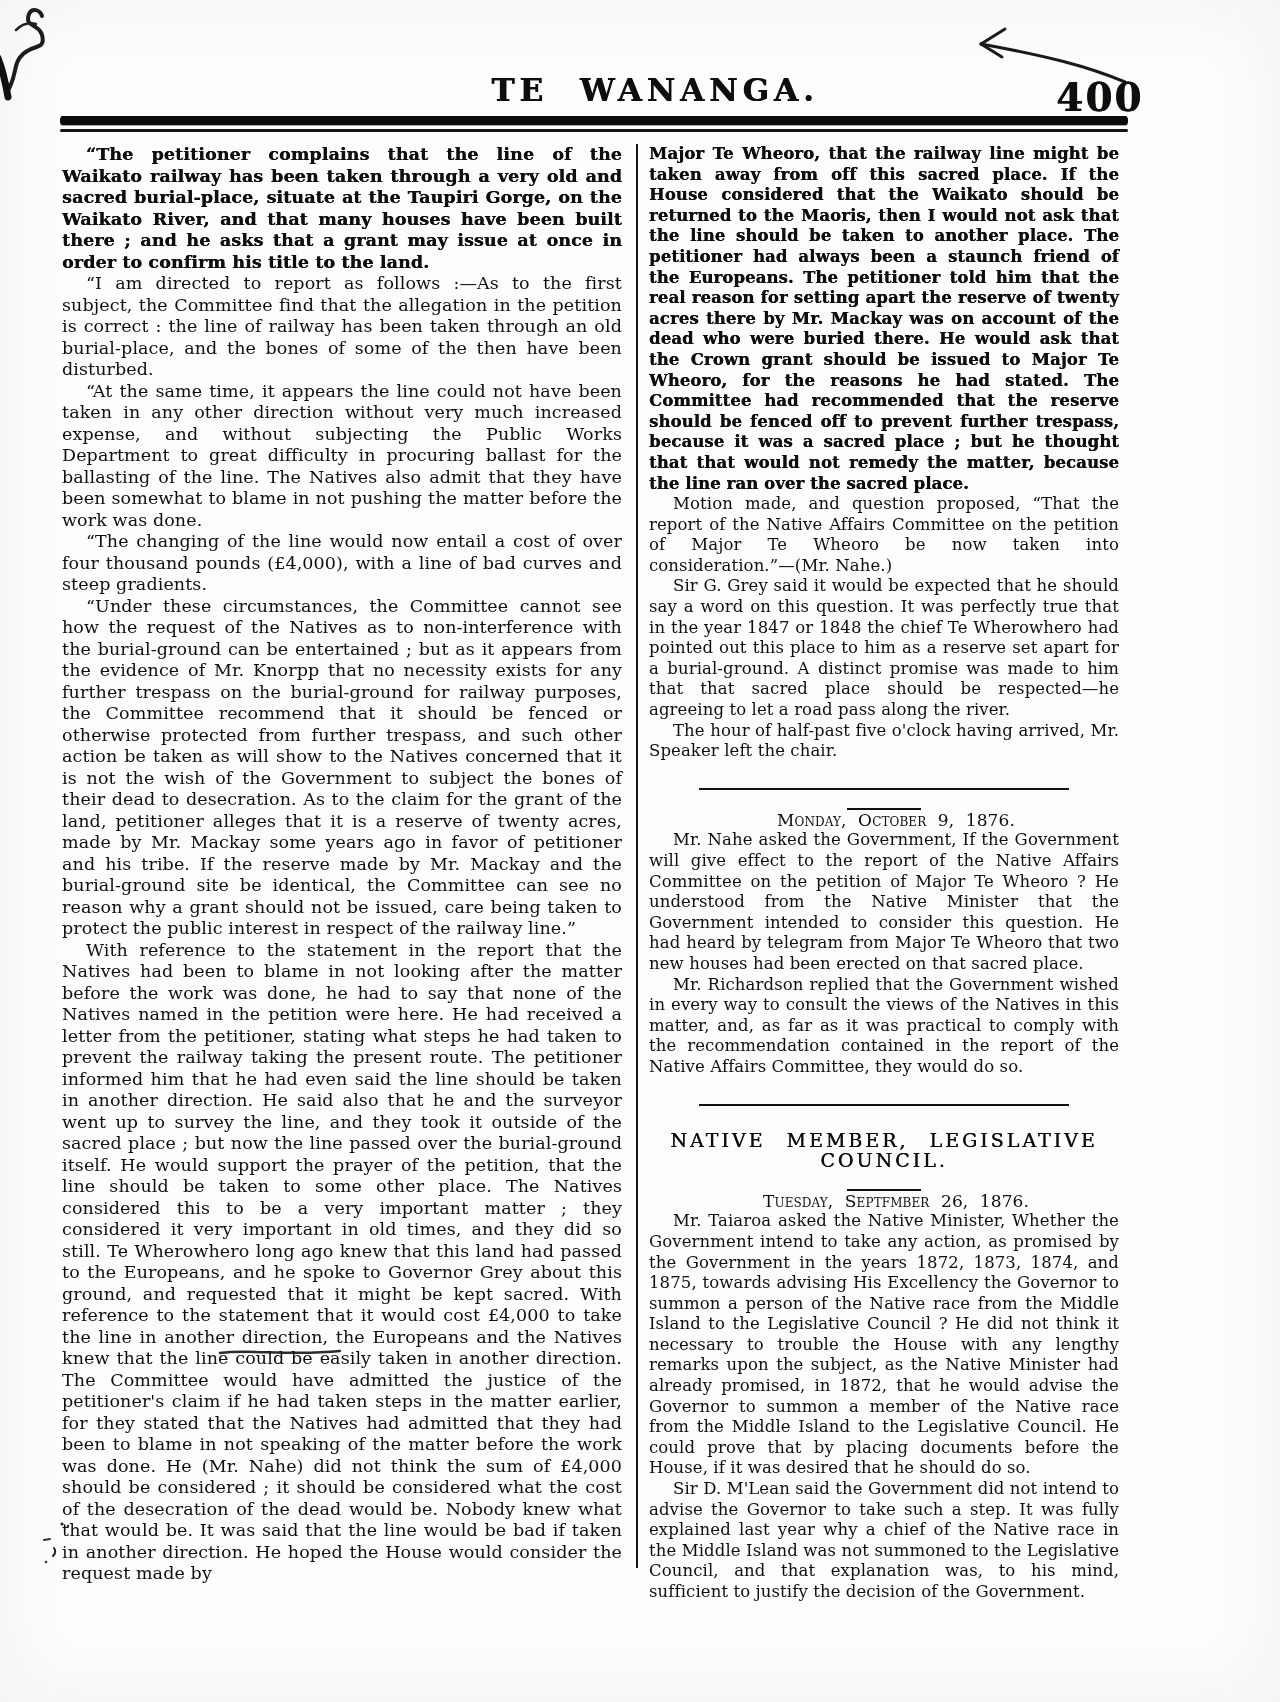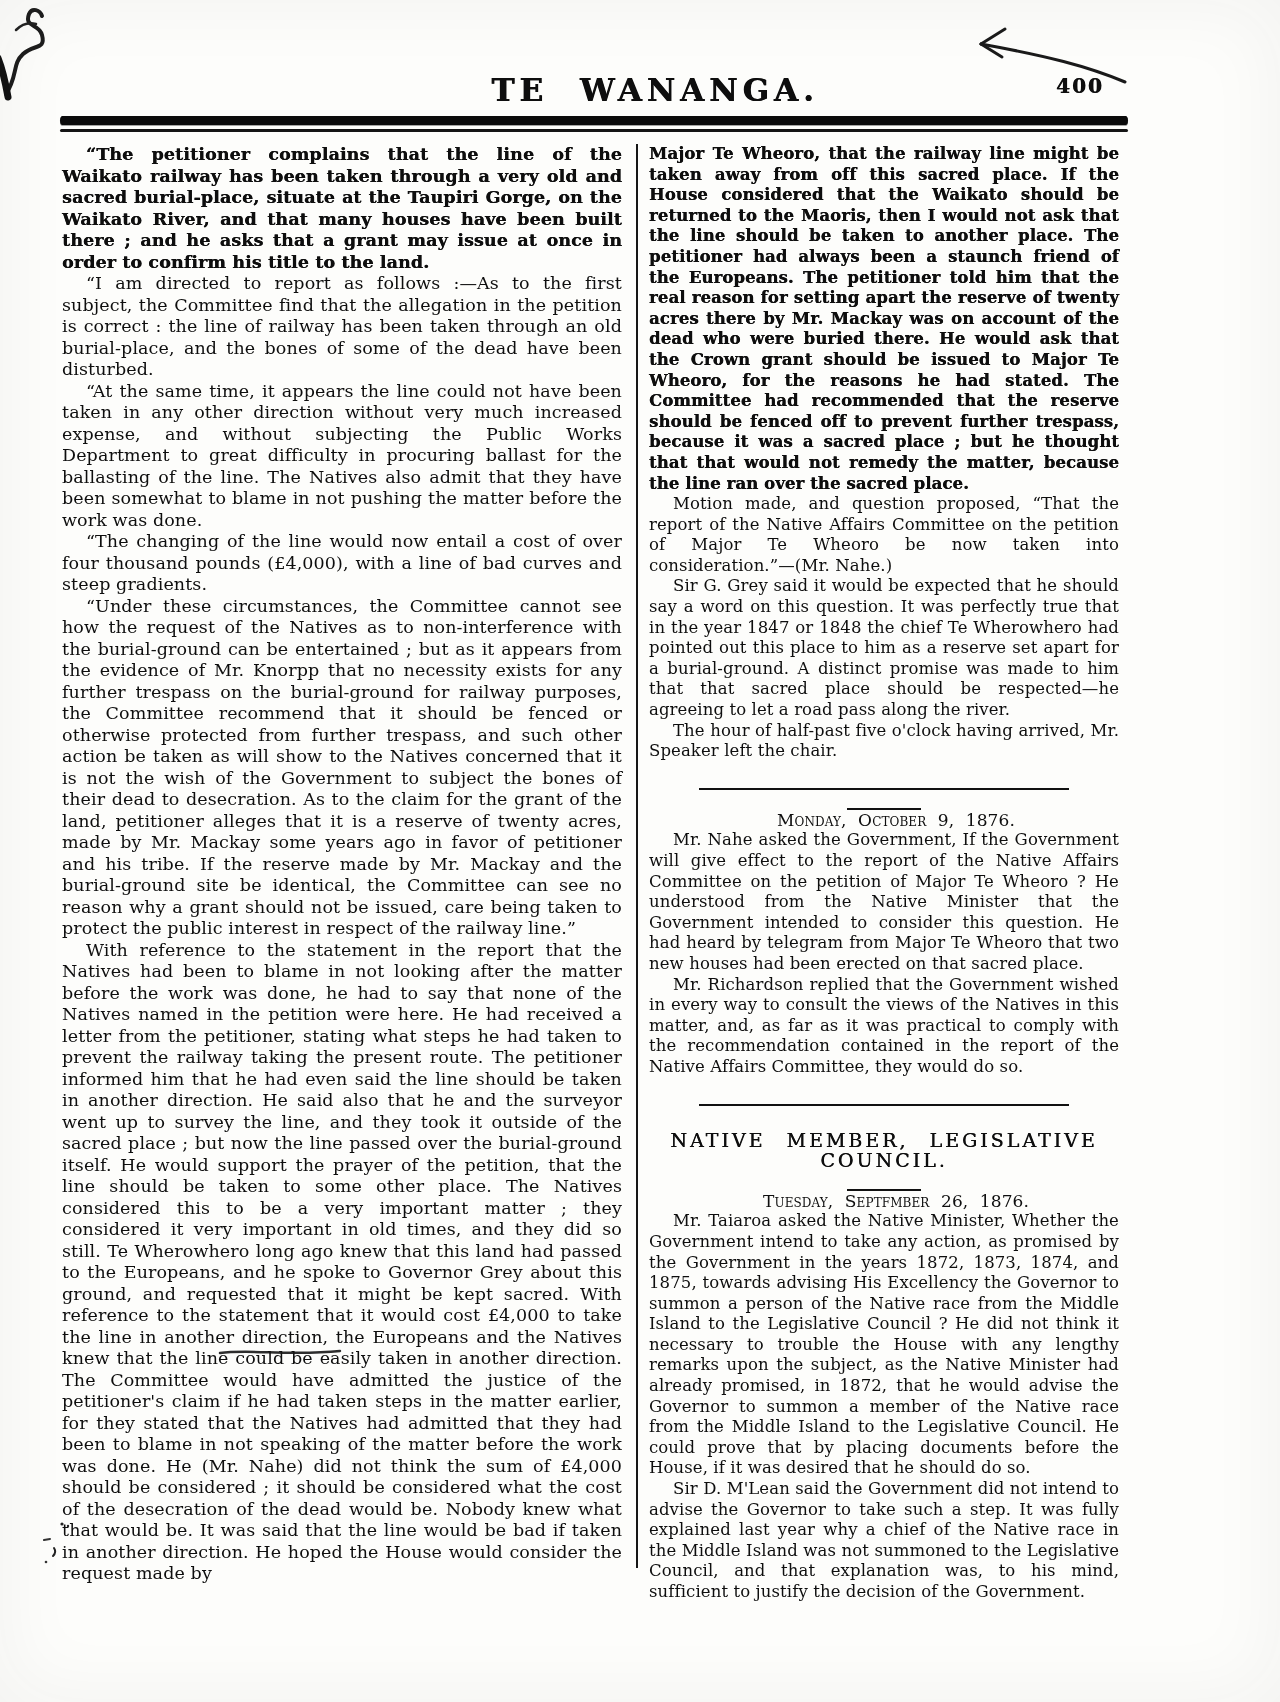--- a/index.html
+++ b/index.html
@@ -15,21 +15,21 @@
   }
   .masthead{
     position:absolute;top:72px;left:15px;width:1280px;
     margin:0;text-align:center;
     font-size:31px;font-weight:bold;
     letter-spacing:5px;word-spacing:16px;
     text-shadow:0.6px 0 0 currentColor;
   }
   .page-number{
     position:absolute;top:74px;left:1056px;
-    font-size:20px;font-weight:bold;letter-spacing:2px;
+    font-size:39px;font-weight:bold;letter-spacing:2px;
     text-shadow:0.6px 0 0 currentColor;
   }
   .head-rules{position:absolute;top:116px;left:60px;width:1068px;}
   .rule-thick{height:9px;background:#0b0b0b;border-radius:3px/60%;box-shadow:0 1px 0 rgba(0,0,0,.35);}
   .rule-thin{height:3px;background:#151515;margin-top:4px;border-radius:2px;}
   .columns{
     position:absolute;top:144px;left:62px;
     display:flex;align-items:flex-start;
   }
   .col{text-align:justify;}
@@ -77,21 +77,21 @@
 
   <div class="head-rules">
     <div class="rule-thick"></div>
     <div class="rule-thin"></div>
   </div>
 
   <div class="columns">
 
     <div class="col col-left">
       <p class="heavy">“The petitioner complains that the line of the Waikato railway has been taken through a very old and sacred burial-place, situate at the Taupiri Gorge, on the Waikato River, and that many houses have been built there ; and he asks that a grant may issue at once in order to confirm his title to the land.</p>
-      <p>“I am directed to report as follows :—As to the first subject, the Committee find that the allegation in the petition is correct : the line of railway has been taken through an old burial-place, and the bones of some of the dead have been disturbed.</p>
+      <p>“I am directed to report as follows :—As to the first subject, the Committee find that the allegation in the petition is correct : the line of railway has been taken through an old burial-place, and the bones of some of the then have been disturbed.</p>
       <p>“At the same time, it appears the line could not have been taken in any other direction without very much increased expense, and without subjecting the Public Works Department to great difficulty in procuring ballast for the ballasting of the line. The Natives also admit that they have been somewhat to blame in not pushing the matter before the work was done.</p>
       <p>“The changing of the line would now entail a cost of over four thousand pounds (£4,000), with a line of bad curves and steep gradients.</p>
       <p>“Under these circumstances, the Committee cannot see how the request of the Natives as to non-interference with the burial-ground can be entertained ; but as it appears from the evidence of Mr. Knorpp that no necessity exists for any further trespass on the burial-ground for railway purposes, the Committee recommend that it should be fenced or otherwise protected from further trespass, and such other action be taken as will show to the Natives concerned that it is not the wish of the Government to subject the bones of their dead to desecration. As to the claim for the grant of the land, petitioner alleges that it is a reserve of twenty acres, made by Mr. Mackay some years ago in favor of petitioner and his tribe. If the reserve made by Mr. Mackay and the burial-ground site be identical, the Committee can see no reason why a grant should not be issued, care being taken to protect the public interest in respect of the railway line.”</p>
       <p>With reference to the statement in the report that the Natives had been to blame in not looking after the matter before the work was done, he had to say that none of the Natives named in the petition were here. He had received a letter from the petitioner, stating what steps he had taken to prevent the railway taking the present route. The petitioner informed him that he had even said the line should be taken in another direction. He said also that he and the surveyor went up to survey the line, and they took it outside of the sacred place ; but now the line passed over the burial-ground itself. He would support the prayer of the petition, that the line should be taken to some other place. The Natives considered this to be a very important matter ; they considered it very important in old times, and they did so still. Te Wherowhero long ago knew that this land had passed to the Europeans, and he spoke to Governor Grey about this ground, and requested that it might be kept sacred. With reference to the statement that it would cost £4,000 to take the line in another direction, the Europeans and the Natives knew that the line could be easily taken in another direction. The Committee would have admitted the justice of the petitioner's claim if he had taken steps in the matter earlier, for they stated that the Natives had admitted that they had been to blame in not speaking of the matter before the work was done. He (Mr. Nahe) did not think the sum of £4,000 should be considered ; it should be considered what the cost of the desecration of the dead would be. Nobody knew what that would be. It was said that the line would be bad if taken in another direction. He hoped the House would consider the request made by</p>
     </div>
 
     <div class="divider"></div>
 
     <div class="col col-right">
       <p class="flush heavy">Major Te Wheoro, that the railway line might be taken away from off this sacred place. If the House considered that the Waikato should be returned to the Maoris, then I would not ask that the line should be taken to another place. The petitioner had always been a staunch friend of the Europeans. The petitioner told him that the real reason for setting apart the reserve of twenty acres there by Mr. Mackay was on account of the dead who were buried there. He would ask that the Crown grant should be issued to Major Te Wheoro, for the reasons he had stated. The Committee had recommended that the reserve should be fenced off to prevent further trespass, because it was a sacred place ; but he thought that that would not remedy the matter, because the line ran over the sacred place.</p>

